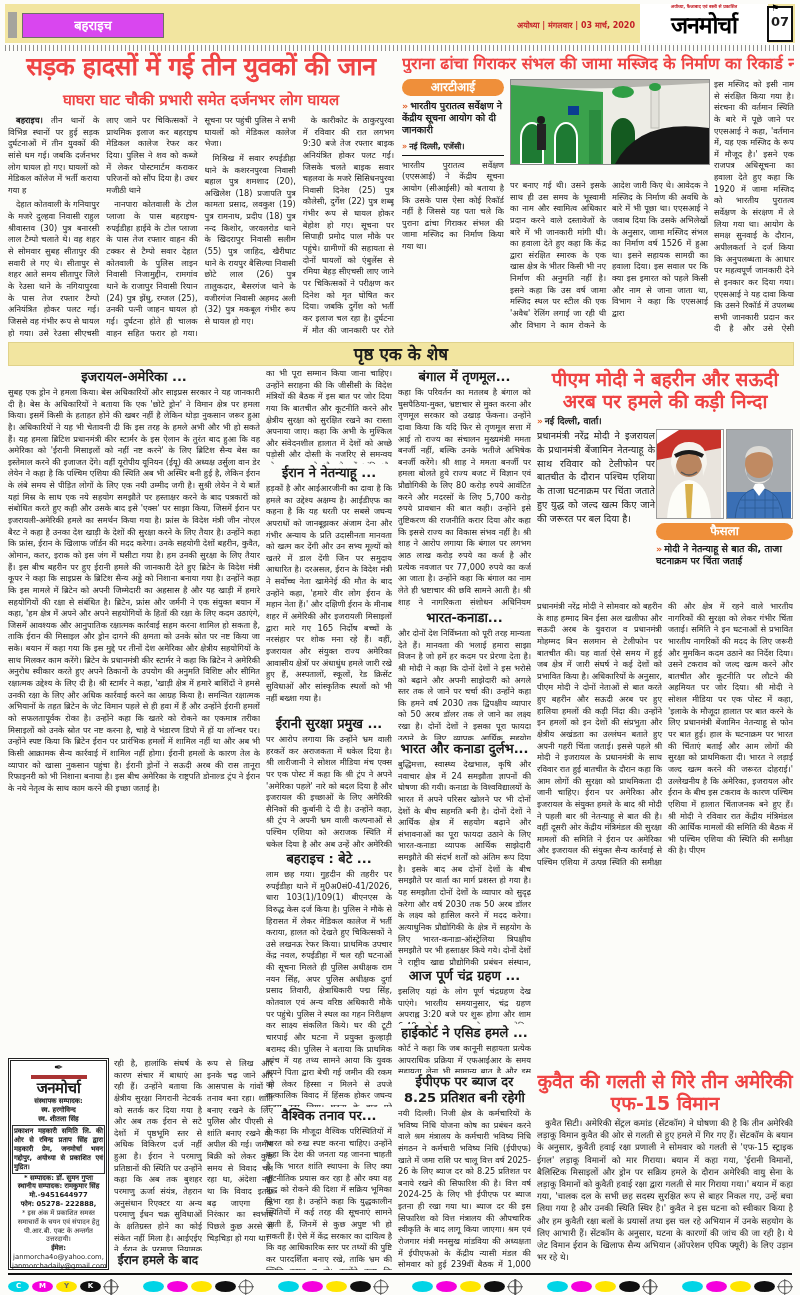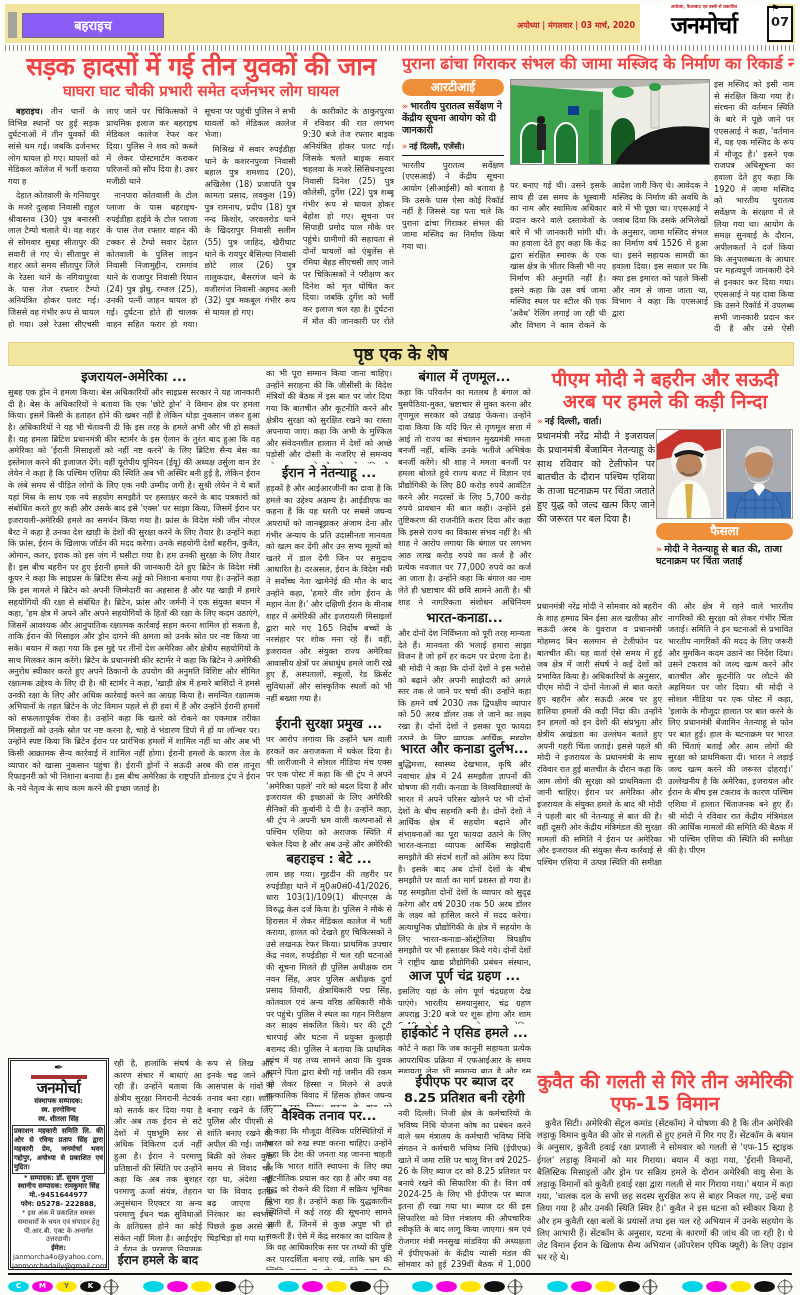--- a/index.html
+++ b/index.html
@@ -2,36 +2,36 @@
 <html><head>
 <meta charset="utf-8">
 <style>
   html,body{margin:0;padding:0;}
   body{width:800px;height:1295px;position:relative;background:#fcfcf9;color:#1c1c1c;
        font-family:"DejaVu Sans","Liberation Sans",sans-serif;overflow:hidden;}
   .abs{position:absolute;}
   
   #masthead{left:5px;top:4px;width:790px;height:39px;background:#f2e5a0;}
   #mh-tab{position:absolute;left:3px;top:8px;width:9px;height:26px;background:#a5a49d;}
-  #city-box{position:absolute;left:17px;top:9px;width:140px;height:23px;background:#8b5cf6;border:1px solid #6f6e68;
+  #city-box{position:absolute;left:17px;top:9px;width:140px;height:23px;background:#d946ef;border:1px solid #6f6e68;
             color:#fff;font-weight:bold;font-size:13px;text-align:center;line-height:23px;}
   #mh-date{position:absolute;right:160px;top:15px;color:#c42127;font-weight:bold;font-size:8px;white-space:nowrap;}
   #logo-box{position:absolute;right:27px;top:0px;width:128px;height:39px;background:#fff;text-align:center;}
   #logo-tagline{color:#c42127;font-size:4.5px;font-weight:bold;line-height:6px;}
   #logo-text{font-size:23px;font-weight:bold;letter-spacing:-1px;line-height:30px;color:#000;}
   #page-box{position:absolute;right:2px;top:2px;width:22px;height:32px;background:#fff;border:2px solid #111;
             text-align:center;font-weight:bold;font-size:13px;line-height:28px;}
   #page-flag{position:absolute;top:-4px;left:2px;font-size:9px;line-height:9px;color:#000;}
   #mh-sep{left:5px;top:45px;width:790px;height:6px;
           background:repeating-linear-gradient(90deg,#8d8d8d 0 1px,transparent 1px 4px);}
   
   .headline{font-weight:bold;text-align:center;color:#ef4444;}
   #lead-story{left:8px;top:53px;width:386px;height:288px;}
   #lead-headline{font-size:25px;line-height:27px;letter-spacing:-0.5px;}
-  #lead-subhead{font-size:15px;line-height:17px;margin-top:3px;}
+  #lead-subhead{font-size:15px;line-height:17px;margin-top:12px;}
   .lead-cols{margin-top:6px;height:228px;overflow:hidden;column-count:4;column-gap:7px;}
   .body-txt{font-size:8.2px;line-height:1.42;text-align:justify;color:#191919;}
   .lead-cols p{margin:0 0 3px 0;text-indent:8px;}
   .dl{font-weight:bold;}
   
   #rti-story{left:402px;top:54px;width:392px;height:286px;}
   #rti-headline{font-size:16px;line-height:19px;white-space:nowrap;overflow:hidden;}
   #rti-row{display:flex;gap:6px;margin-top:6px;height:258px;overflow:hidden;}
   #rti-c1{width:102px;flex:none;}
   #rti-c2{width:198px;flex:none;}

